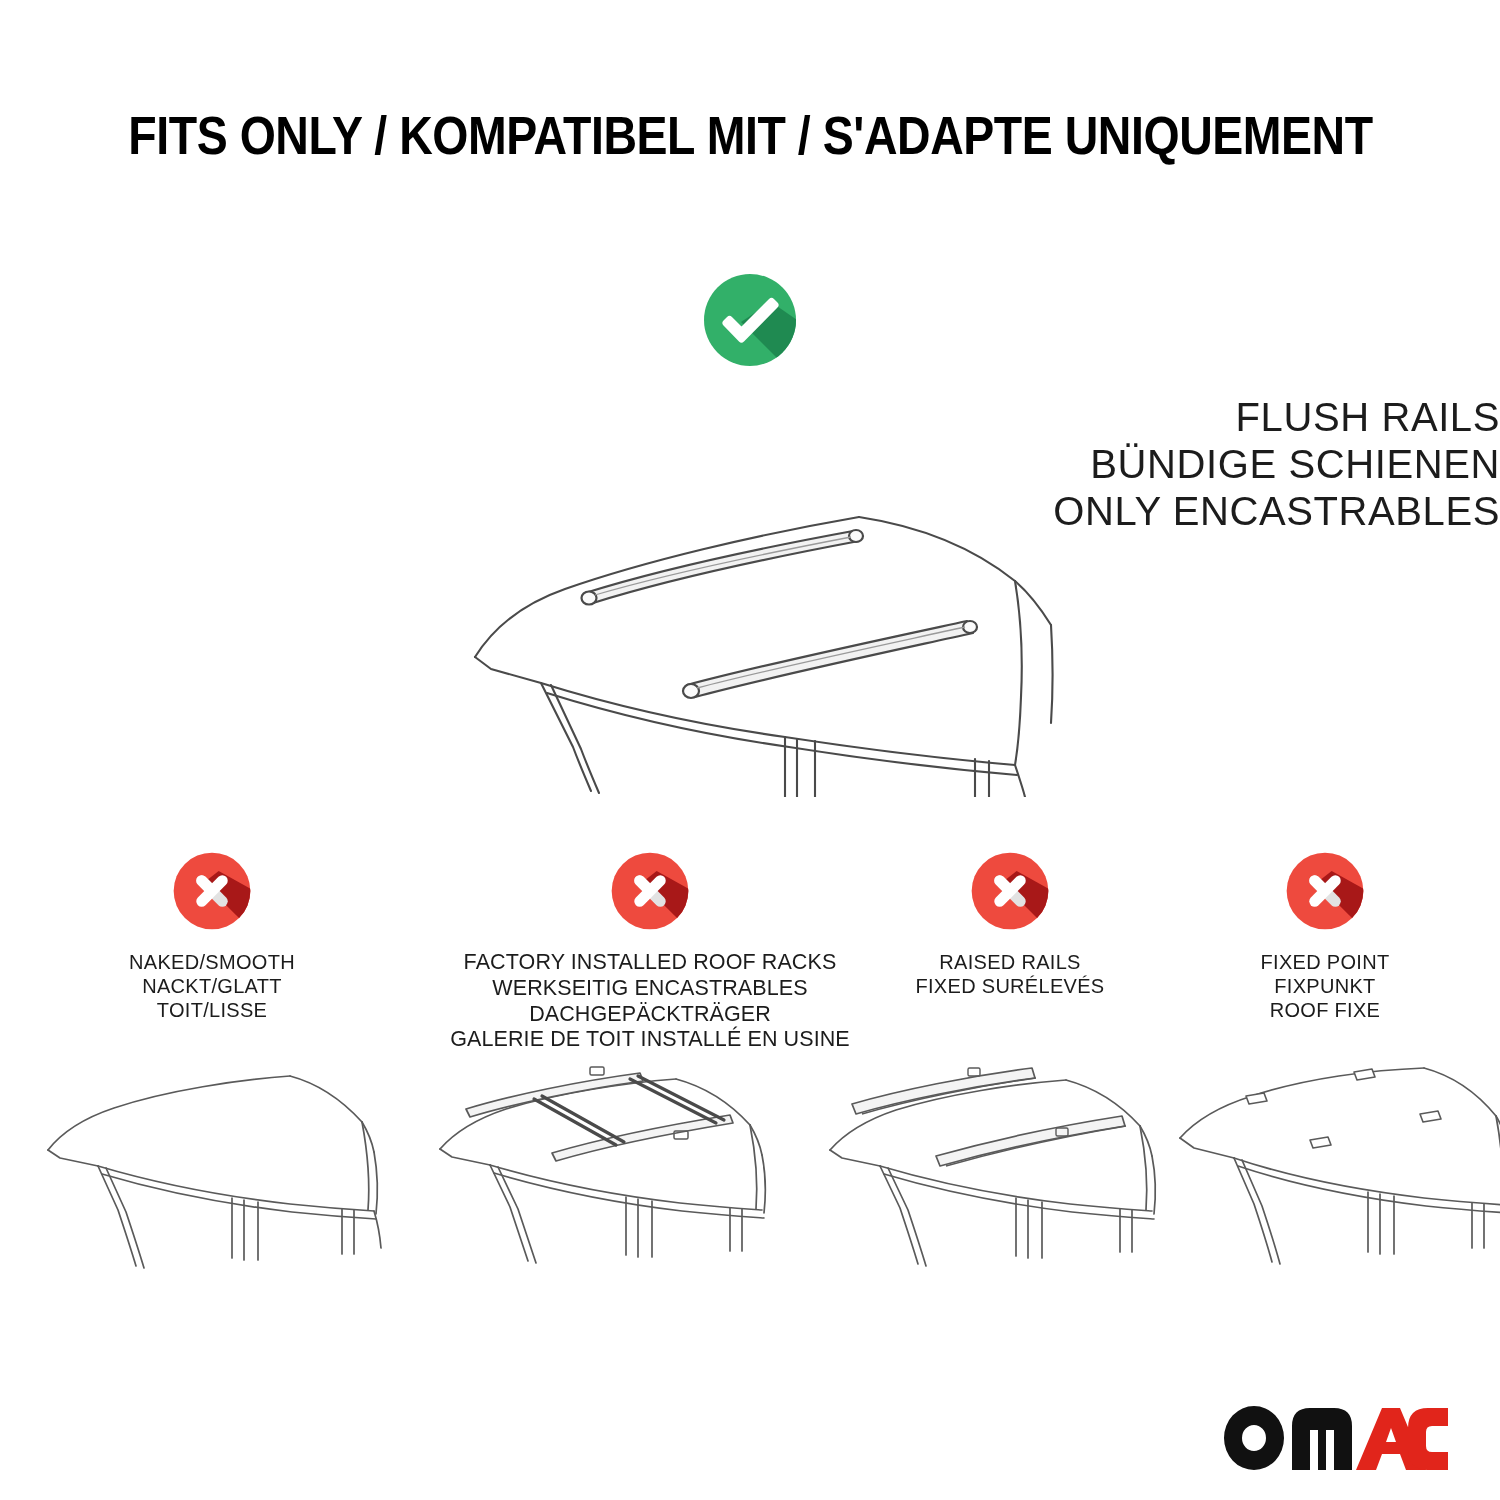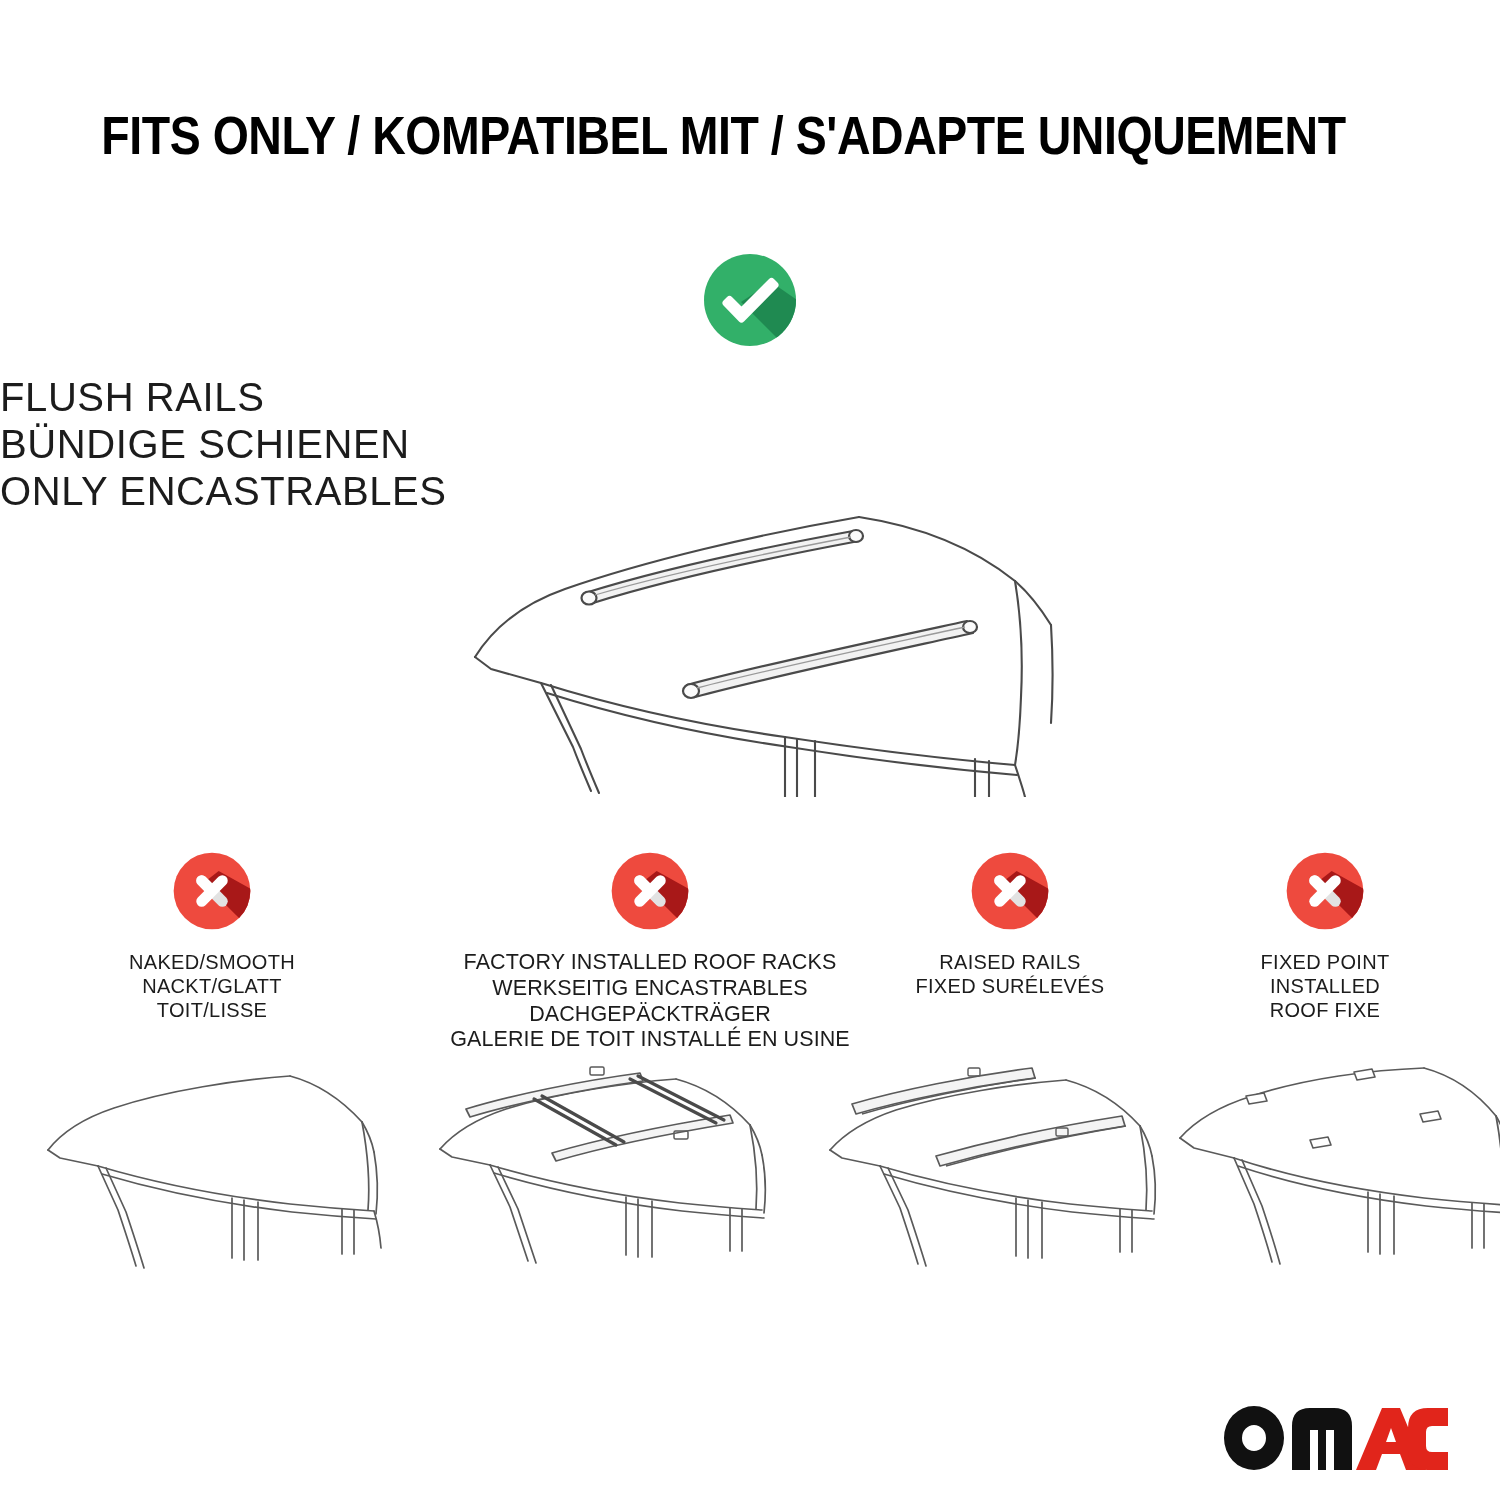--- a/index.html
+++ b/index.html
@@ -15,41 +15,41 @@
     font-family: "Liberation Sans", sans-serif;
     overflow: hidden;
   }
 
   
   #title-bar {
     position: absolute;
     top: 104px;
     left: 0;
     width: 1500px;
-    text-align: left;
+    text-align: center;
   }
   #title-text {
     display: inline-block;
     font-family: "Liberation Sans Narrow", "Liberation Sans", sans-serif;
     font-weight: 700;
     font-size: 54px;
     letter-spacing: -0.5px;
     color: #000000;
     transform: scaleX(0.86);
     transform-origin: center;
     white-space: nowrap;
   }
 
   
   #primary-block {
     position: absolute;
-    top: 246px;
+    top: 266px;
     left: 0;
     width: 1500px;
-    text-align: left;
+    text-align: right;
   }
   .badge {
     display: block;
     margin: 0 auto;
   }
   #primary-heading {
     margin-top: 20px;
     font-size: 40px;
     font-weight: 300;
     line-height: 1.17;
@@ -276,21 +276,21 @@
             <path d="M44 44 L104 104 L112 58 L62 30 Z" fill="#a81818"></path>
           </g>
         <g clip-path="url(#clipR4)">
           <rect x="30" y="47.5" width="48" height="13" rx="6.5" fill="#e2e2e2" transform="rotate(45 54 54)"></rect>
         </g>
         <rect x="30" y="47.5" width="48" height="13" rx="6.5" fill="#ffffff" transform="rotate(-45 54 54)"></rect>
         <rect x="30" y="47.5" width="24" height="13" rx="6.5" fill="#ffffff" transform="rotate(45 54 54)"></rect>
       </svg>
       <div class="option-label">
         <span class="ll">FIXED POINT</span>
-        <span class="ll">INSTALLED</span>
+        <span class="ll">FIXPUNKT</span>
         <span class="ll">ROOF FIXE</span>
       </div>
     </div>
   </div>
 
   <svg class="mini-illustration" style="left:42px; top:1062px;" viewBox="0 0 360 210">
     <g fill="none" stroke="#5a5a5a" stroke-width="1.7" stroke-linecap="round" stroke-linejoin="round">
       <path d="M6 88 C20 70 42 56 72 46 C126 28 196 18 248 14"></path>
       <path d="M248 14 C278 22 300 38 320 60"></path>
       <path d="M320 60 C326 70 330 80 332 90"></path>

